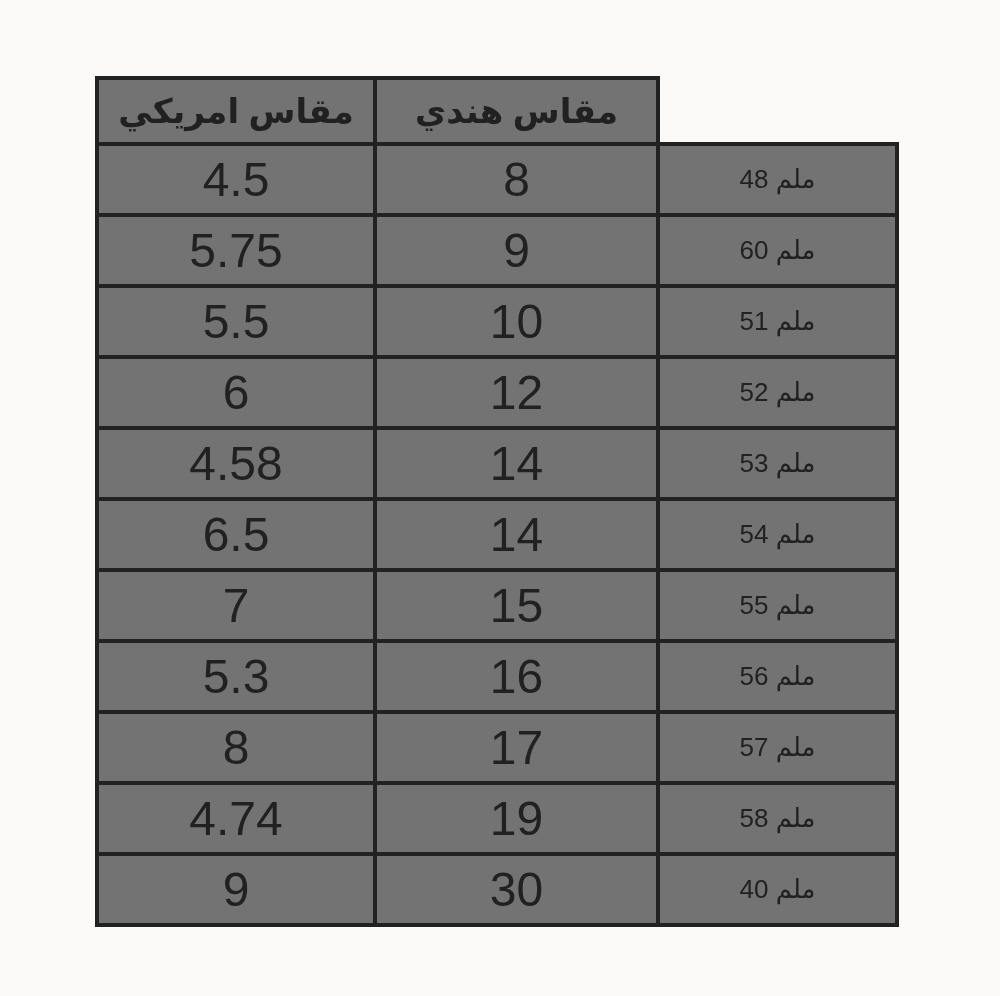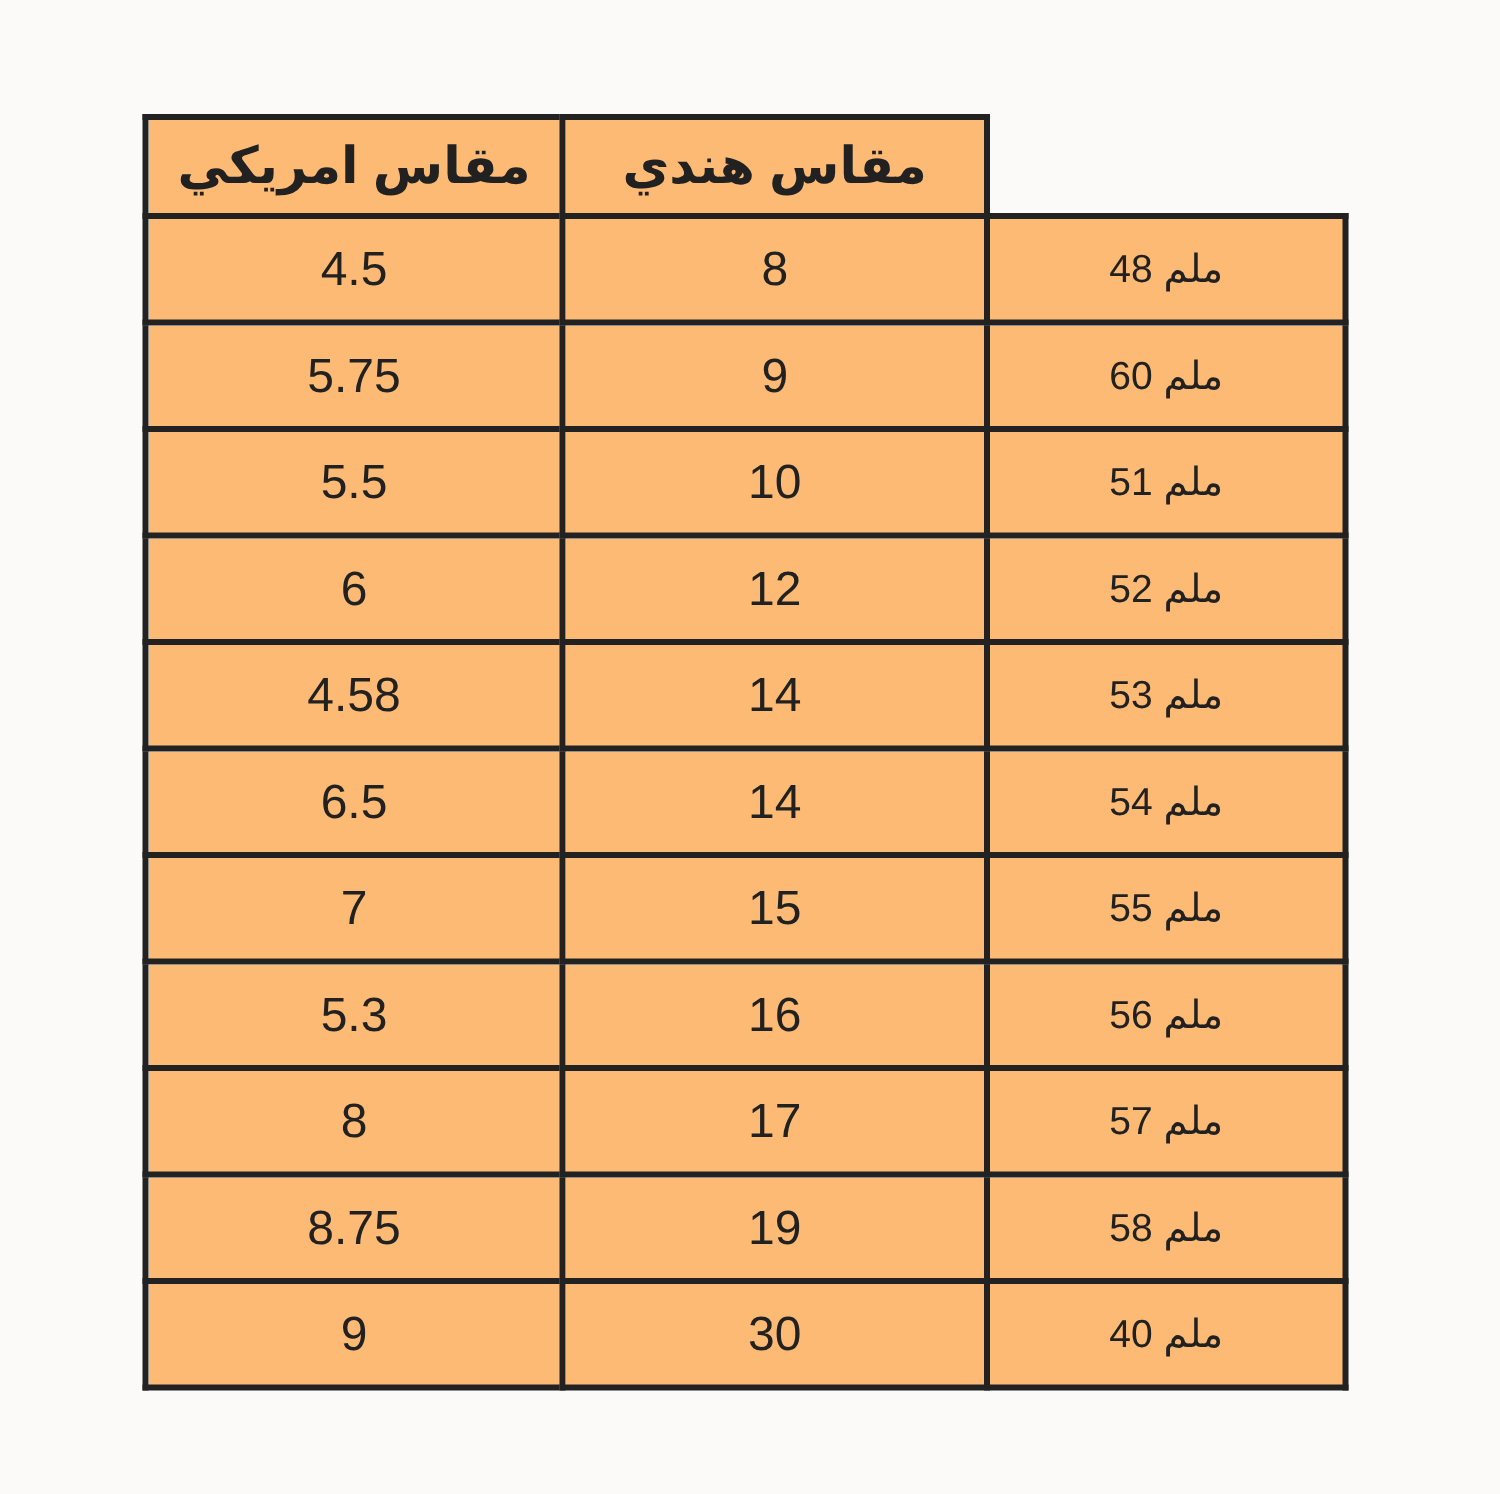--- a/index.html
+++ b/index.html
@@ -23,39 +23,39 @@
     position: absolute;
     left: 95px;
     top: 76px;
     border-collapse: collapse;
     direction: rtl;
     table-layout: fixed;
     color: #212121;
   }
   .size-table td, .size-table th {
     border: 4px solid #222222;
-    background: #fdba74;
+    background: #737373;
     text-align: center;
     vertical-align: middle;
     padding: 0;
     overflow: hidden;
   }
   .size-table tr {
     height: 71px;
   }
   .size-table tr.header-row {
     height: 66px;
   }
   .size-table th {
     font-size: 34px;
     font-weight: 700;
     letter-spacing: 0.5px;
   }
   .size-table td {
-    font-size: 32px;
+    font-size: 48px;
     font-weight: 400;
   }
   
   .size-table .ghost-cell {
     border: none;
     background: transparent;
   }
   
   .size-table td.mm-cell {
     direction: ltr;
@@ -122,21 +122,21 @@
         <td>5.3</td>
       </tr>
       <tr>
         <td class="mm-cell">57 ملم</td>
         <td>17</td>
         <td>8</td>
       </tr>
       <tr>
         <td class="mm-cell">58 ملم</td>
         <td>19</td>
-        <td>8.75</td>
+        <td>4.74</td>
       </tr>
       <tr>
         <td class="mm-cell">40 ملم</td>
         <td>30</td>
         <td>9</td>
       </tr>
     </tbody>
   </table>
 </div>
 

